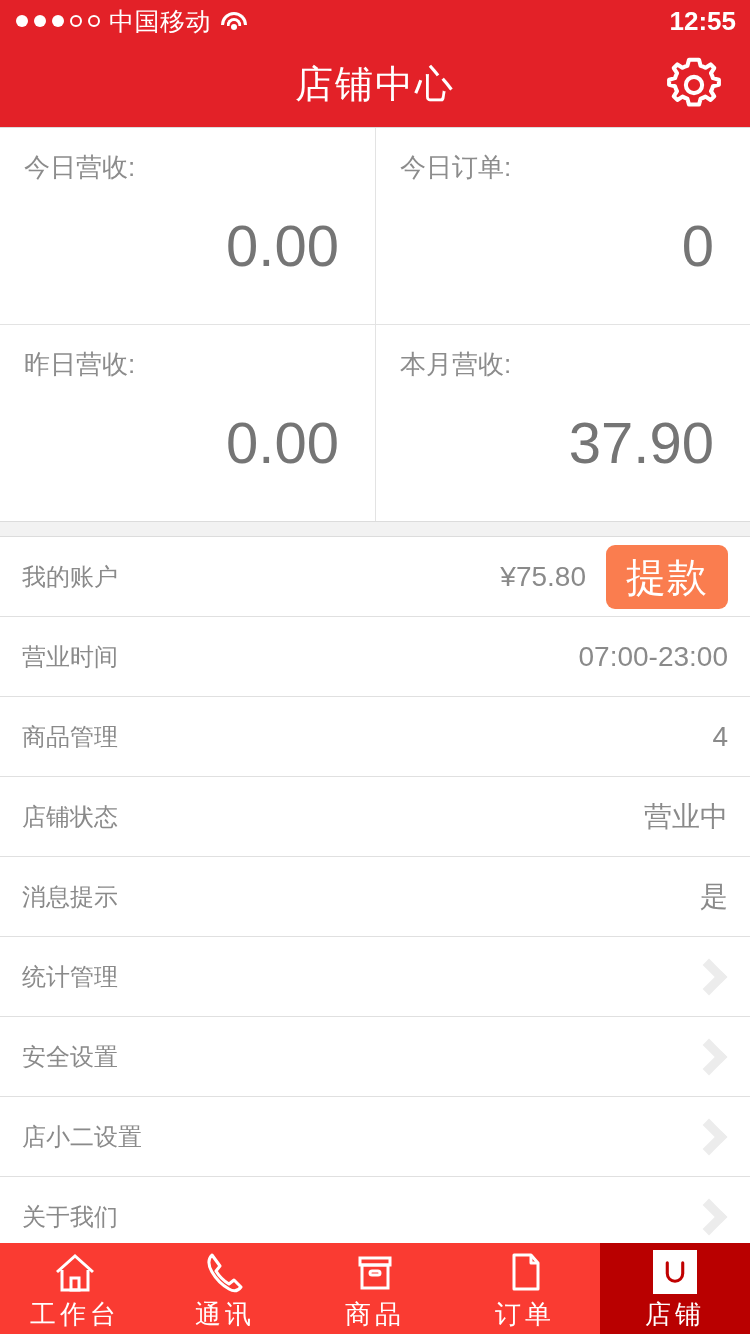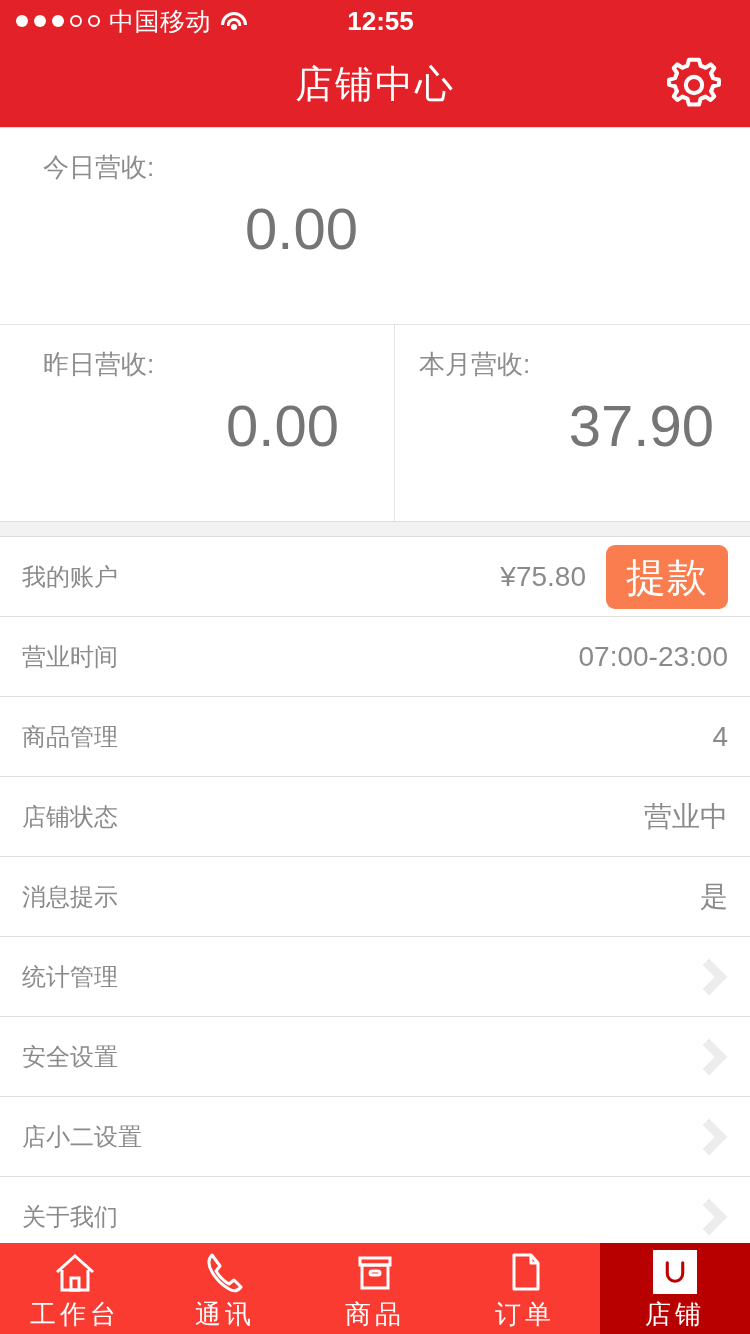--- a/index.html
+++ b/index.html
@@ -21,21 +21,21 @@
   .dots{display:flex;align-items:center;gap:6px;}
   .dot{width:12px;height:12px;border-radius:50%;background:#fff;}
   .dot.hollow{background:transparent;border:2px solid #fff;}
   .carrier{font-size:25px;letter-spacing:.5px;}
   .wifi{width:28px;height:20px;position:relative;display:inline-block;}
   .wifi i{position:absolute;left:50%;transform:translateX(-50%);
     border:3px solid #fff;border-bottom:none;border-radius:50% 50% 0 0 / 100% 100% 0 0;}
   .wifi i.a{width:26px;height:13px;top:1px;}
   .wifi i.b{width:15px;height:8px;top:7px;}
   .wifi i.c{width:6px;height:6px;top:13px;background:#fff;border-radius:50%;border:none;}
-  .sb-center{position:absolute;left:0;right:5px;text-align:center;font-size:26px;font-weight:bold;padding-left:16px;}
+  .sb-center{position:absolute;left:0;right:14px;text-align:right;font-size:26px;font-weight:bold;padding-left:16px;}
   .sb-right{margin-left:auto;display:flex;align-items:center;gap:10px;z-index:2;}
   .rotlock{width:24px;height:24px;border:2px solid #fff;border-radius:50%;position:relative;}
   .rotlock::before{content:"";position:absolute;left:5px;top:5px;width:10px;height:8px;
     background:#fff;border-radius:1px;}
   .rotlock::after{content:"";position:absolute;left:7px;top:2px;width:6px;height:5px;
     border:2px solid #fff;border-bottom:none;border-radius:3px 3px 0 0;}
   .alarm{width:22px;height:22px;border-radius:50%;background:#fff;position:relative;}
   .alarm::before{content:"";position:absolute;left:10px;top:4px;width:2px;height:8px;background:#e32128;}
   .alarm::after{content:"";position:absolute;left:10px;top:10px;width:6px;height:2px;background:#e32128;}
   .battpct{font-size:25px;font-weight:bold;}
@@ -51,21 +51,21 @@
   }
   .header .title{color:#fff;font-size:38px;letter-spacing:2px;}
   .gear{position:absolute;right:25px;top:50%;transform:translateY(-50%);
     width:62px;height:62px;}
 
   
   .stats{background:#fff;border-top:1px solid #dcdcdc;border-bottom:1px solid #dcdcdc;}
   .stat-row{display:flex;}
   .stat-row + .stat-row{border-top:1px solid #e3e3e3;}
   .stat-cell{width:375px;height:196px;padding:22px 24px 18px 24px;
-    display:flex;flex-direction:row;margin-left:19px;}
+    display:flex;flex-direction:column;}
   .stat-cell + .stat-cell{border-left:1px solid #e3e3e3;}
   .stat-label{font-size:26px;color:#8c8c8c;}
   .stat-value{flex:1;display:flex;align-items:center;justify-content:flex-end;
     font-size:58px;color:#757575;font-weight:300;padding-right:12px;}
 
   
   .list{margin-top:14px;background:#fff;border-top:1px solid #dcdcdc;}
   .row{
     height:80px;display:flex;align-items:center;padding:0 22px;
     border-bottom:1px solid #e0e0e0;background:#fff;position:relative;
@@ -123,20 +123,24 @@
     </svg>
   </div>
 </div>
 
 <div class="stats">
   <div class="stat-row">
     <div class="stat-cell">
       <div class="stat-label">今日营收:</div>
       <div class="stat-value">0.00</div>
     </div>
+    <div class="stat-cell">
+      <div class="stat-label">今日订单:</div>
+      <div class="stat-value">0</div>
+    </div>
   </div>
   <div class="stat-row">
     <div class="stat-cell">
       <div class="stat-label">昨日营收:</div>
       <div class="stat-value">0.00</div>
     </div>
     <div class="stat-cell">
       <div class="stat-label">本月营收:</div>
       <div class="stat-value">37.90</div>
     </div>

